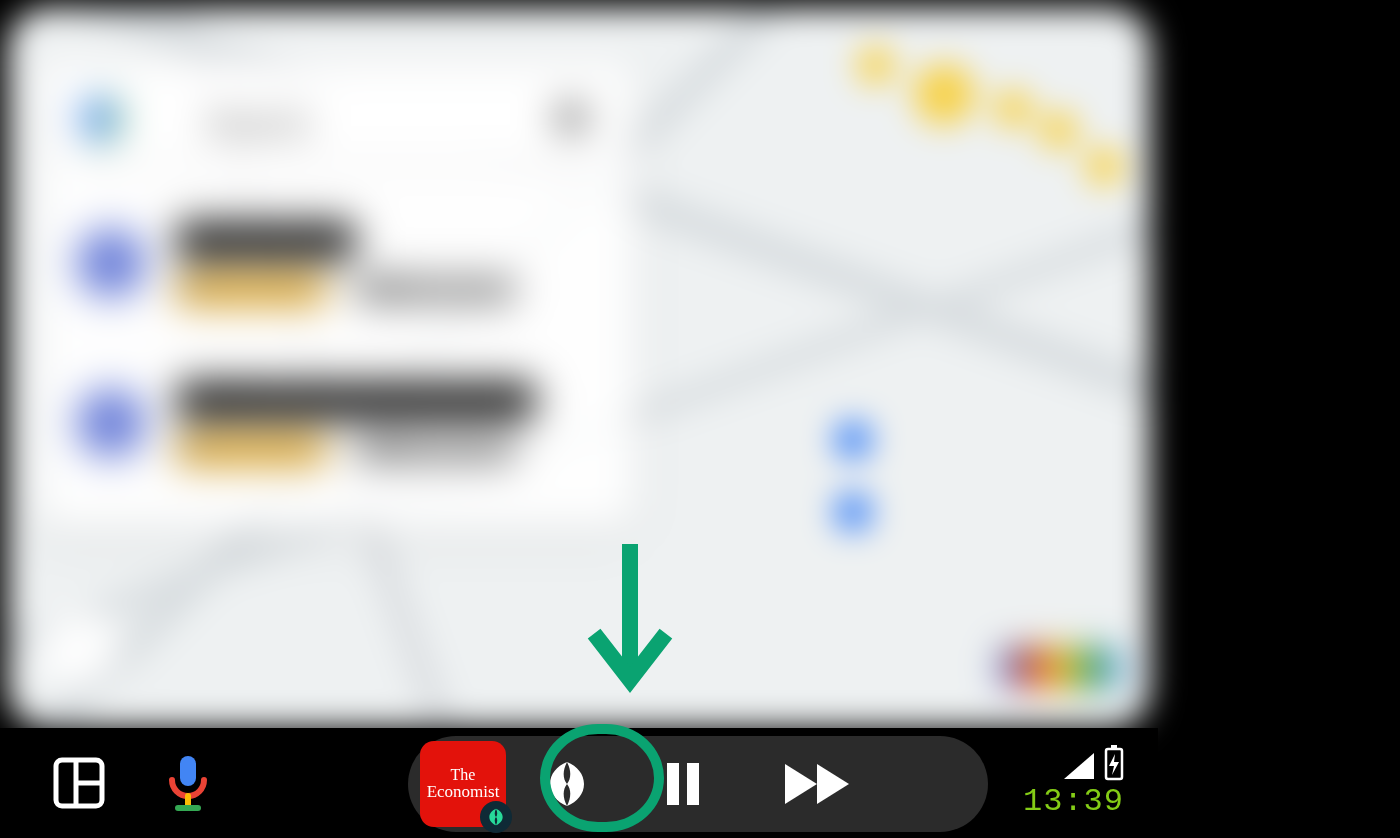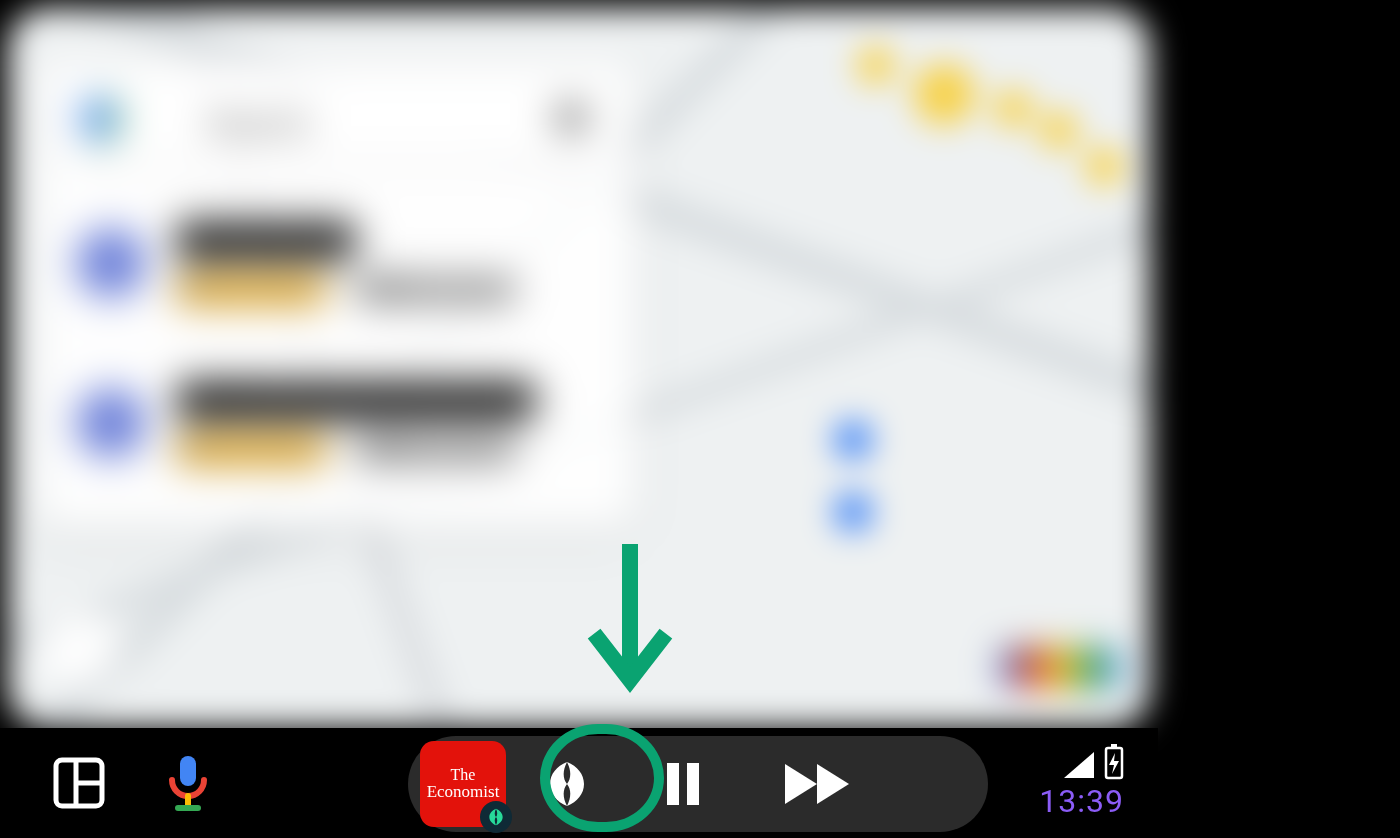--- a/index.html
+++ b/index.html
@@ -170,21 +170,22 @@
     width: 124px; height: 108px;
     border: 10px solid #0aa371;
     border-radius: 58px / 54px;
     pointer-events: none;
     z-index: 5;
   }
 
   .nav-right {
     position: absolute; right: 34px; top: 0; bottom: 0;
     display: flex; flex-direction: column; align-items: flex-end; justify-content: center;
-    color: #8b5cf6;
+    color: #84cc16;
+    font-family: Liberation Mono, monospace;
   }
   .status-row { display: flex; align-items: flex-end; gap: 8px; height: 34px; }
   .clock { font-size: 32px; font-weight: 400; letter-spacing: 1px; margin-top: 2px; }
 </style>
 </head>
 <body>
 
 <div class="screen">
 
   <div class="map-area">

